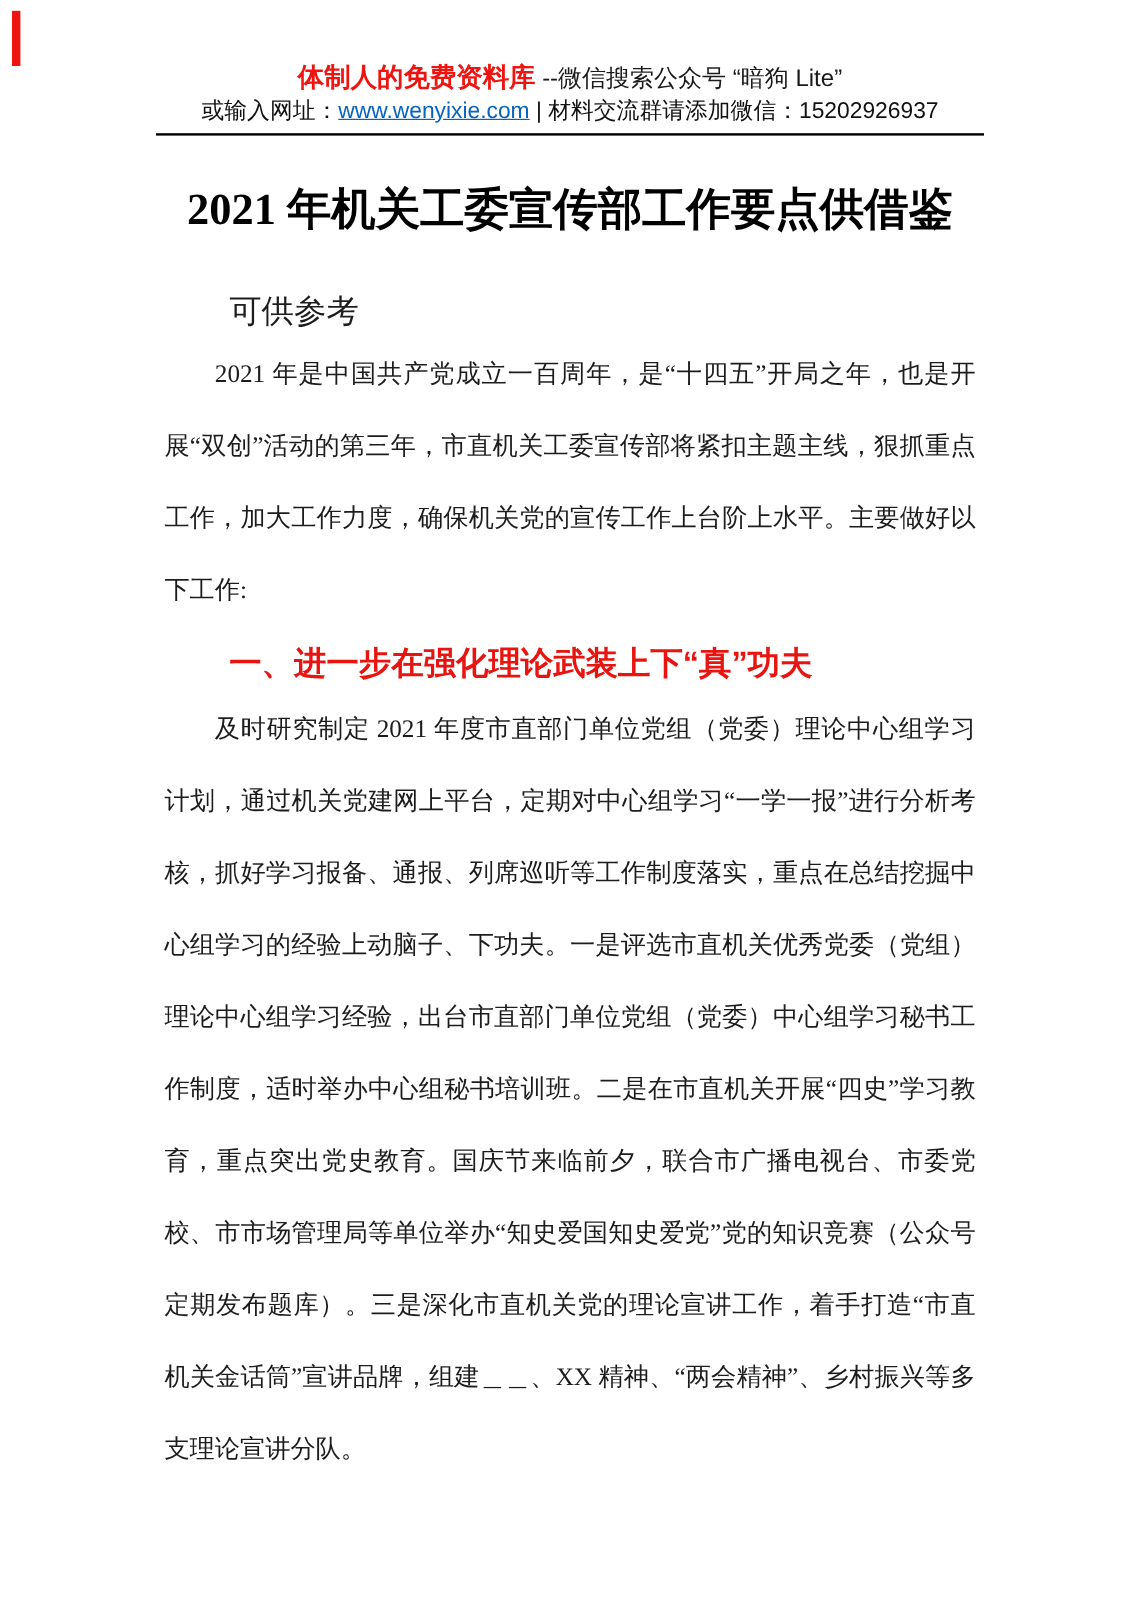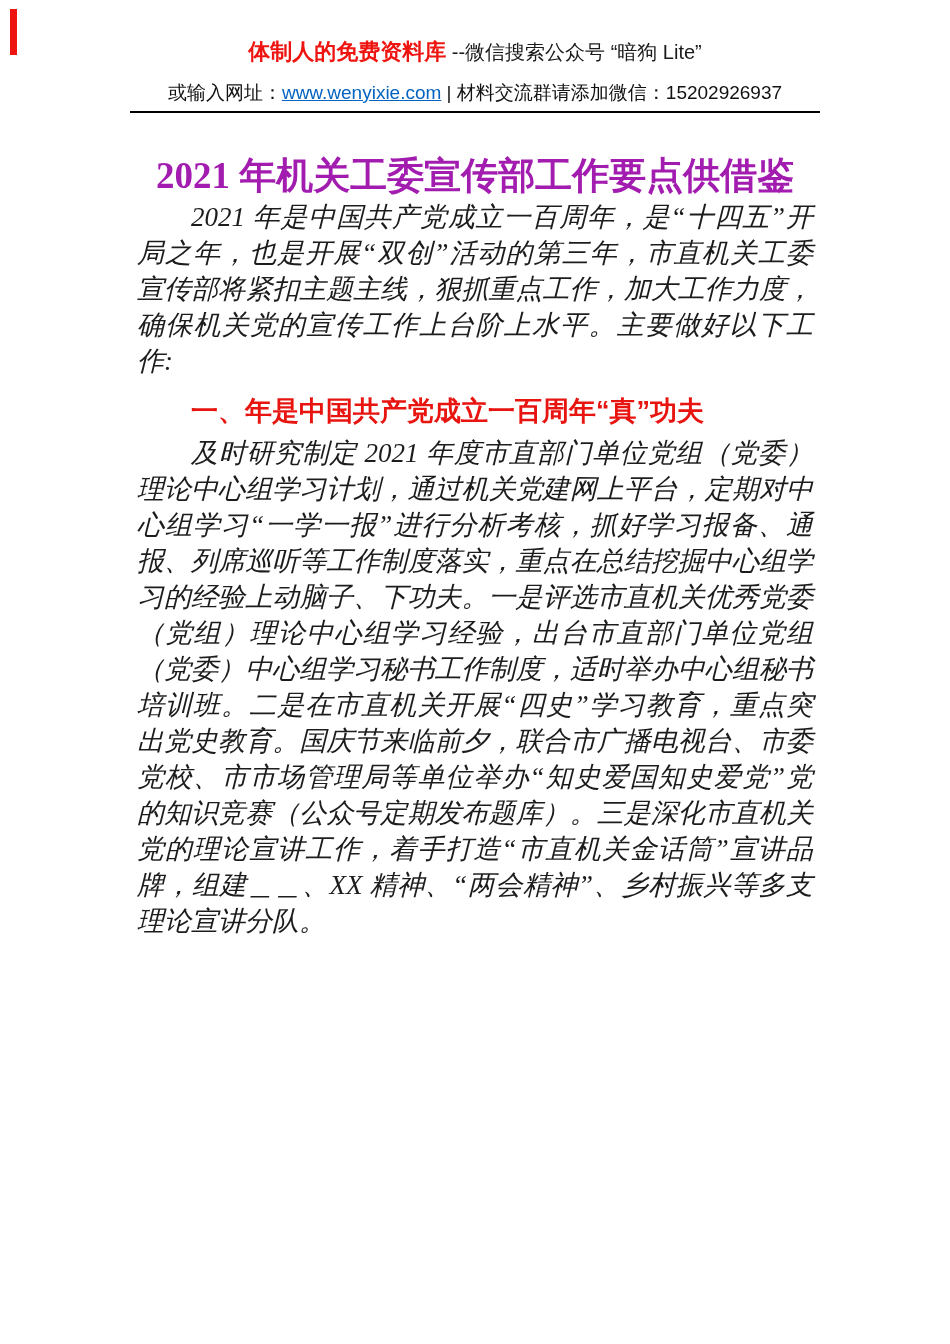--- a/index.html
+++ b/index.html
@@ -9,52 +9,51 @@
     position:relative;
     font-family:"Liberation Serif","DejaVu Serif",serif;
     color:#1c1c1c;
     overflow:hidden;
   }
   .red-marker{
     position:absolute;left:10px;top:9px;width:7px;height:46px;
     background:#ee1511;
   }
   .page-header{
-    padding-top:39px;
+    padding-top:52px;
     text-align:center;
     font-family:"Liberation Sans","DejaVu Sans",sans-serif;
   }
   .header-line1{font-size:20px;line-height:26px;color:#1a1a1a;}
   .brand{color:#ee1511;font-weight:bold;font-size:22px;}
-  .header-line2{font-size:19px;line-height:24px;color:#111111;margin-top:16px;}
+  .header-line2{font-size:19px;line-height:24px;color:#111111;margin-top:2px;}
   .url-link{color:#0563c1;text-decoration:underline;cursor:pointer;}
   .header-rule{
     width:690px;margin:6px auto 0 auto;
     border-bottom:2px solid #000000;
     height:0;
   }
   .content{width:676px;margin:0 auto;}
   .doc-title{
-    font-size:37px;font-weight:bold;color:#a21caf;
+    font-size:37px;font-weight:bold;color:#000000;
     text-align:center;line-height:46px;
     margin:40px 0 0 0;
     font-family:"Liberation Serif","DejaVu Serif",serif;
   }
   .subtitle{
     margin:38px 0 0 0;
     font-size:27px;line-height:44px;
     text-indent:2em;
   }
   .body-para{
     margin:0;
-    font-size:27px;line-height:36px;
+    font-size:21px;line-height:60px;
     text-align:justify;
     text-indent:2em;
     text-justify:inter-ideograph;
-    font-style:italic;
   }
   .red-heading{
     margin:10px 0 2px 0;
     font-size:27px;line-height:44px;
     font-weight:bold;
     color:#e81410;
     text-indent:2em;
     font-family:"Liberation Sans","DejaVu Sans",sans-serif;
   }
 </style>
@@ -68,16 +67,17 @@
     <span class="brand">体制人的免费资料库</span><span> --微信搜索公众号 “暗狗 Lite”</span>
   </div>
   <div class="header-line2">
     <span>或输入网址：</span><span class="url-link">www.wenyixie.com</span><span> | 材料交流群请添加微信：15202926937</span>
   </div>
   <div class="header-rule"></div>
 </div>
 
 <div class="content">
   <h1 class="doc-title">2021 年机关工委宣传部工作要点供借鉴</h1>
+  <p class="subtitle">可供参考</p>
   <p class="body-para">2021 年是中国共产党成立一百周年，是“十四五”开局之年，也是开展“双创”活动的第三年，市直机关工委宣传部将紧扣主题主线，狠抓重点工作，加大工作力度，确保机关党的宣传工作上台阶上水平。主要做好以下工作:</p>
-  <p class="red-heading">一、年是中国共产党成立一百周年“真”功夫</p>
+  <p class="red-heading">一、进一步在强化理论武装上下“真”功夫</p>
   <p class="body-para">及时研究制定 2021 年度市直部门单位党组（党委）理论中心组学习计划，通过机关党建网上平台，定期对中心组学习“一学一报”进行分析考核，抓好学习报备、通报、列席巡听等工作制度落实，重点在总结挖掘中心组学习的经验上动脑子、下功夫。一是评选市直机关优秀党委（党组）理论中心组学习经验，出台市直部门单位党组（党委）中心组学习秘书工作制度，适时举办中心组秘书培训班。二是在市直机关开展“四史”学习教育，重点突出党史教育。国庆节来临前夕，联合市广播电视台、市委党校、市市场管理局等单位举办“知史爱国知史爱党”党的知识竞赛（公众号定期发布题库）。三是深化市直机关党的理论宣讲工作，着手打造“市直机关金话筒”宣讲品牌，组建＿＿、XX 精神、“两会精神”、乡村振兴等多支理论宣讲分队。</p>
 </div>
 
 </body></html>

